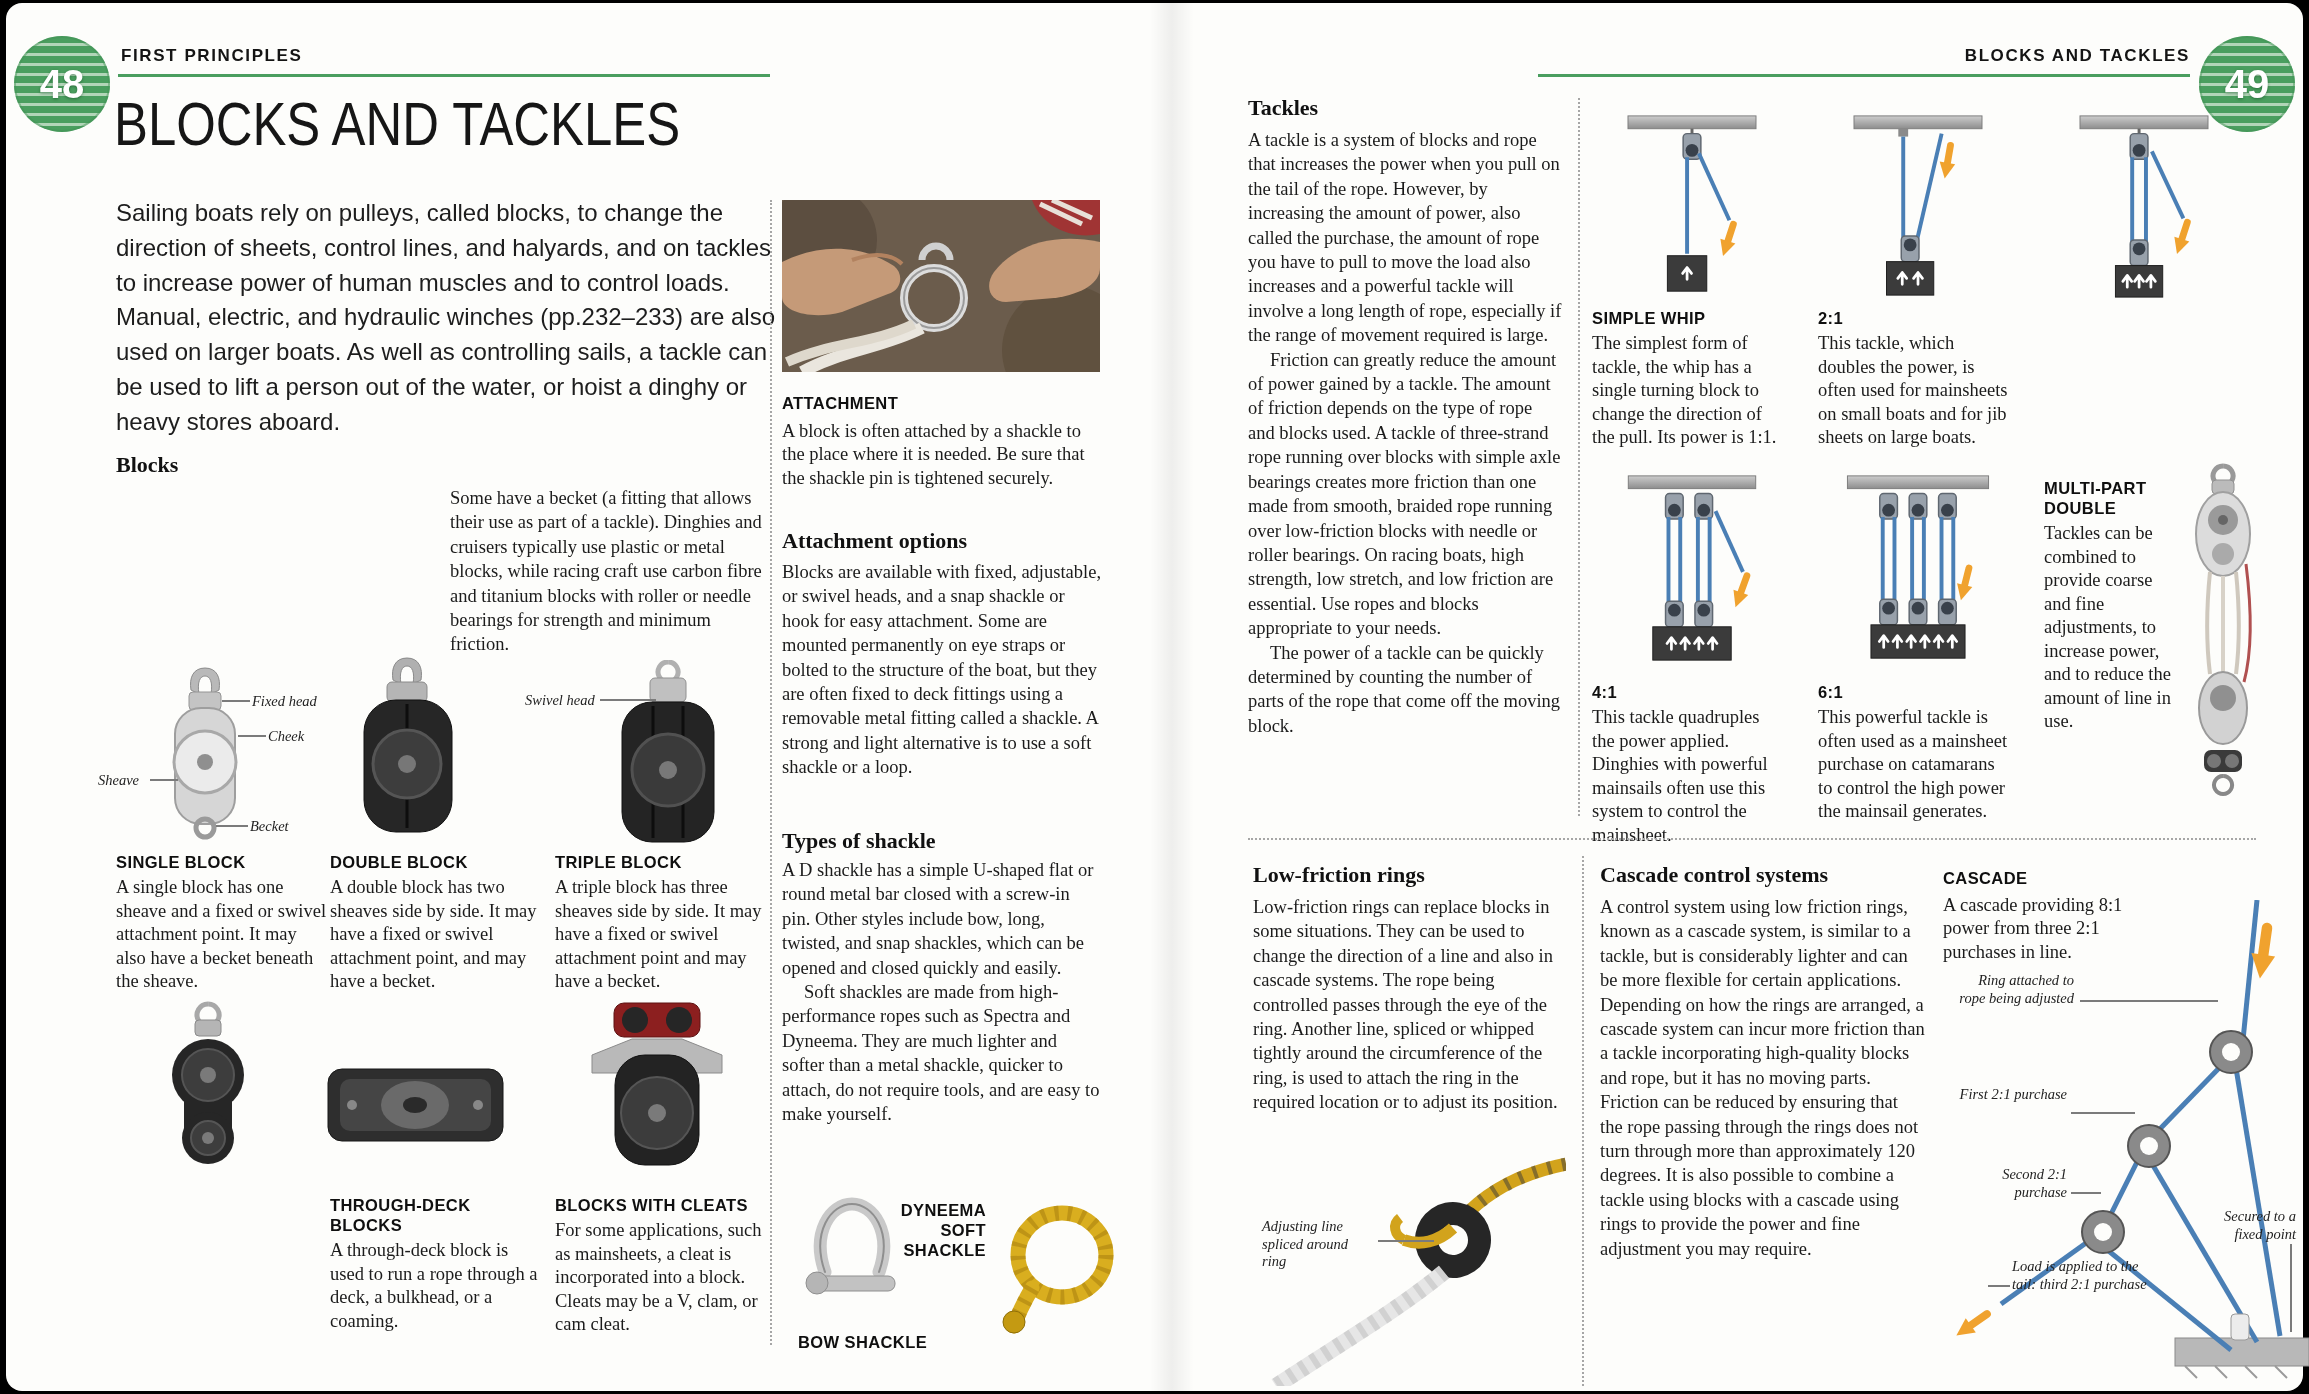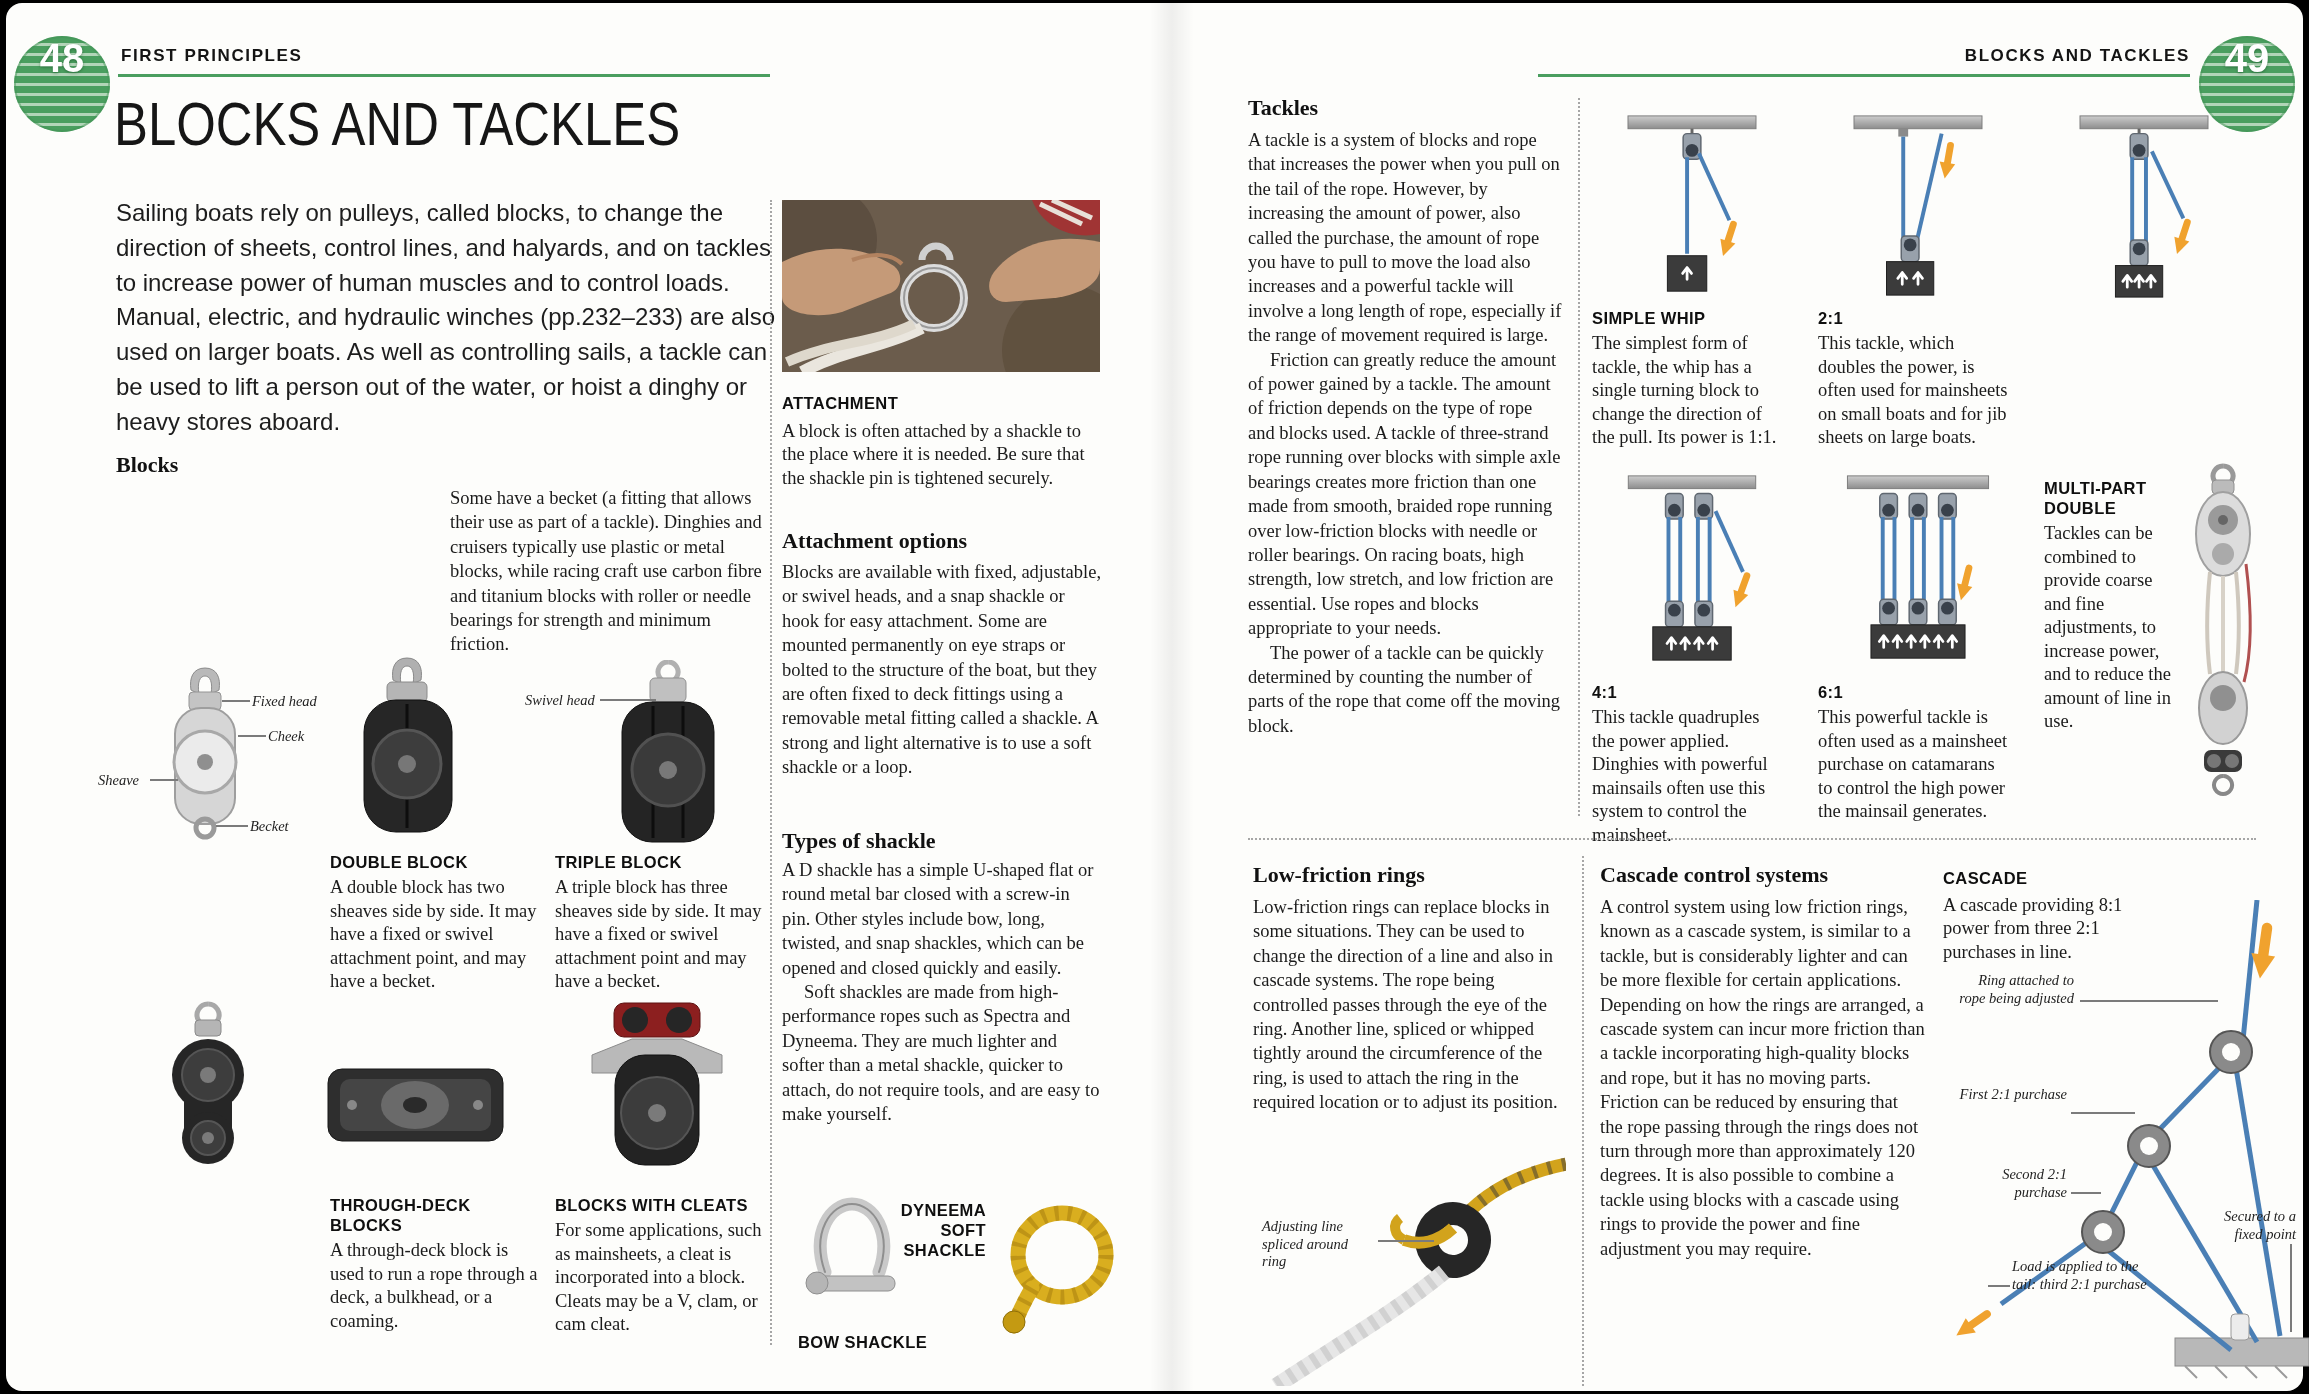--- a/index.html
+++ b/index.html
@@ -1,21 +1,21 @@
 <!DOCTYPE html>
 <html><head>
 <meta charset="utf-8">
 <style>
   *{margin:0;padding:0;box-sizing:border-box}
   html,body{width:2309px;height:1394px;background:#000;font-family:"Liberation Serif",serif;color:#1a1a1a}
   #stage{position:relative;width:2309px;height:1394px;background:#000;overflow:hidden}
   #paper{position:absolute;left:6px;top:3px;width:2297px;height:1388px;background:#fdfdfb;border-radius:16px}
   .abs{position:absolute}
   .runhead{font-family:"Liberation Sans",sans-serif;font-weight:bold;font-size:17px;letter-spacing:1.6px;color:#141414}
-  .pagenum-circle{width:96px;height:96px;border-radius:50%;background:repeating-linear-gradient(180deg,#4a9e5f 0 7px,#b2d5b8 7px 10px);display:flex;align-items:flex-start;justify-content:center;box-shadow:inset 0 0 0 2px #42925675}
+  .pagenum-circle{width:96px;height:96px;border-radius:50%;background:repeating-linear-gradient(180deg,#4a9e5f 0 7px,#b2d5b8 7px 10px);display:flex;align-items:center;justify-content:center;box-shadow:inset 0 0 0 2px #42925675}
   .pagenum{font-family:"Liberation Sans",sans-serif;font-size:40px;font-weight:bold;color:#fff;text-shadow:0 1px 3px rgba(0,50,15,.45)}
   .greenrule{height:3px;background:#4a9e5f}
   .bigtitle{font-family:"Liberation Sans",sans-serif;font-size:62px;color:#161616;transform:scaleX(.82);transform-origin:left top;white-space:nowrap}
   .intro{font-family:"Liberation Sans",sans-serif;font-size:24px;line-height:1.45;color:#1d1d1d}
   .h-serif{font-weight:bold;font-size:22px;color:#111}
   .body{font-size:18.5px;line-height:1.32;color:#1b1b1b}
   .body p{margin:0}
   .body p.ind{text-indent:22px}
   .cap-title{font-family:"Liberation Sans",sans-serif;font-weight:bold;font-size:16.5px;line-height:1.22;letter-spacing:.4px;color:#0f0f0f}
   .cap-text{font-size:18.5px;line-height:1.27;margin-top:4px;color:#1b1b1b}
@@ -110,20 +110,24 @@
   <div class="abs leader" style="left:222px;top:700px;width:28px"></div>
   <div class="abs note" style="left:268px;top:728px">Cheek</div>
   <div class="abs leader" style="left:238px;top:735px;width:28px"></div>
   <div class="abs note" style="left:98px;top:772px">Sheave</div>
   <div class="abs leader" style="left:150px;top:779px;width:28px"></div>
   <div class="abs note" style="left:250px;top:818px">Becket</div>
   <div class="abs leader" style="left:216px;top:825px;width:32px"></div>
   <div class="abs note" style="left:525px;top:692px">Swivel head</div>
   <div class="abs leader" style="left:600px;top:699px;width:56px"></div>
 
+  <div class="abs" style="left:116px;top:852px;width:212px">
+    <div class="cap-title">SINGLE BLOCK</div>
+    <div class="cap-text">A single block has one sheave and a fixed or swivel attachment point. It may also have a becket beneath the sheave.</div>
+  </div>
   <div class="abs" style="left:330px;top:852px;width:218px">
     <div class="cap-title">DOUBLE BLOCK</div>
     <div class="cap-text">A double block has two sheaves side by side. It may have a fixed or swivel attachment point, and may have a becket.</div>
   </div>
   <div class="abs" style="left:555px;top:852px;width:212px">
     <div class="cap-title">TRIPLE BLOCK</div>
     <div class="cap-text">A triple block has three sheaves side by side. It may have a fixed or swivel attachment point and may have a becket.</div>
   </div>
 
   <svg class="abs" style="left:148px;top:1000px" width="120" height="185" viewBox="0 0 120 185">

